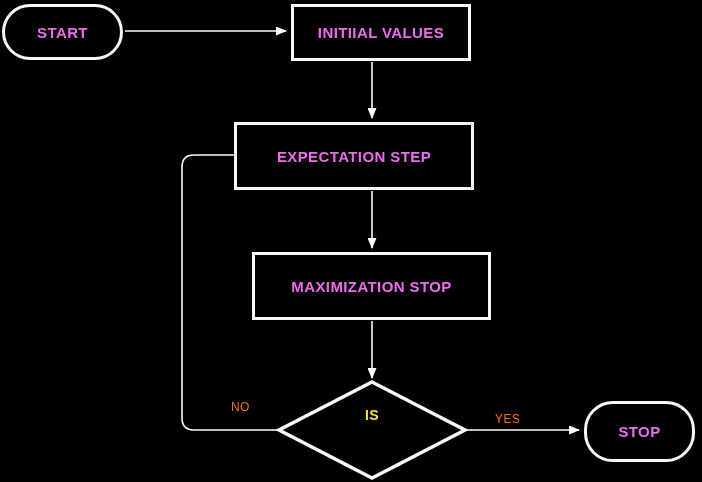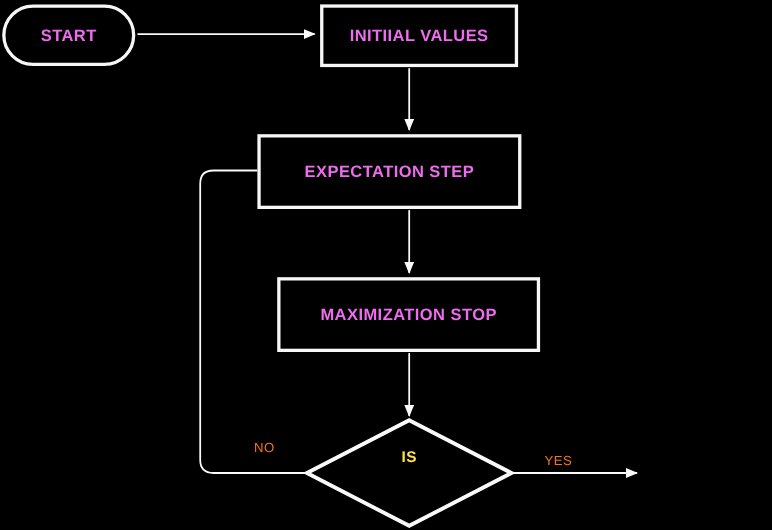--- a/index.html
+++ b/index.html
@@ -110,17 +110,20 @@
   </div>
 
   <div class="node process node-maximization">
     <span>MAXIMIZATION STOP</span>
   </div>
 
   <div class="decision-text">
     <div>IS</div>
   </div>
 
+  <div class="node terminator node-stop">
+    <span>STOP</span>
+  </div>
 
   <div class="edge-label label-no">NO</div>
   <div class="edge-label label-yes">YES</div>
 
 </div>
 
 </body></html>

